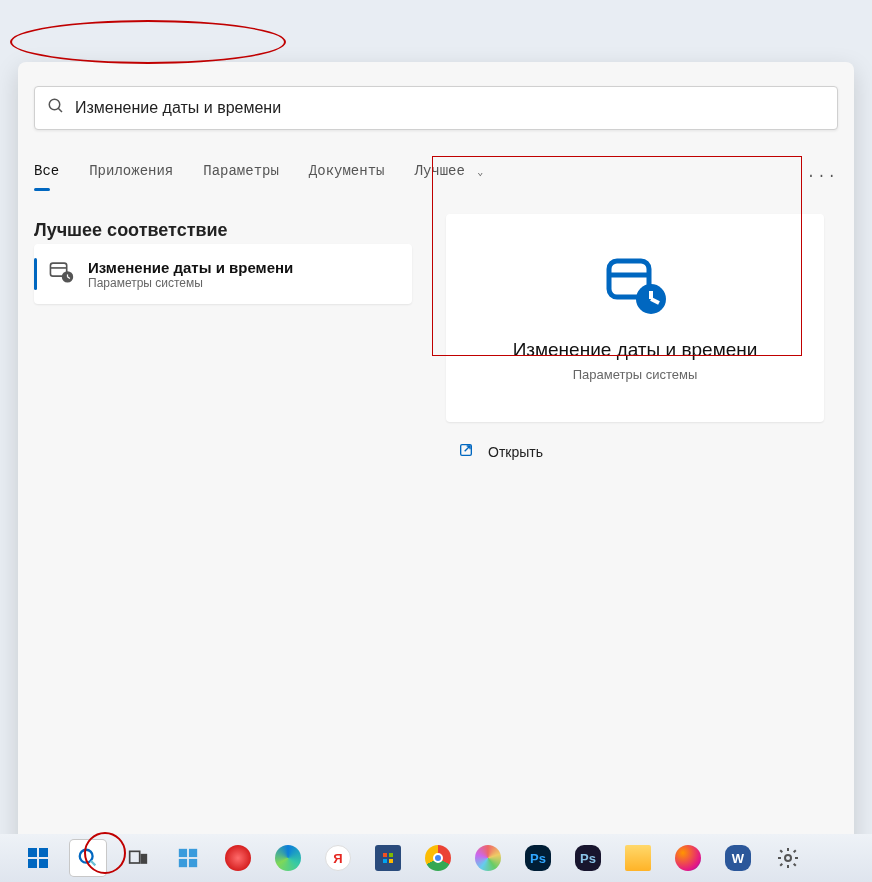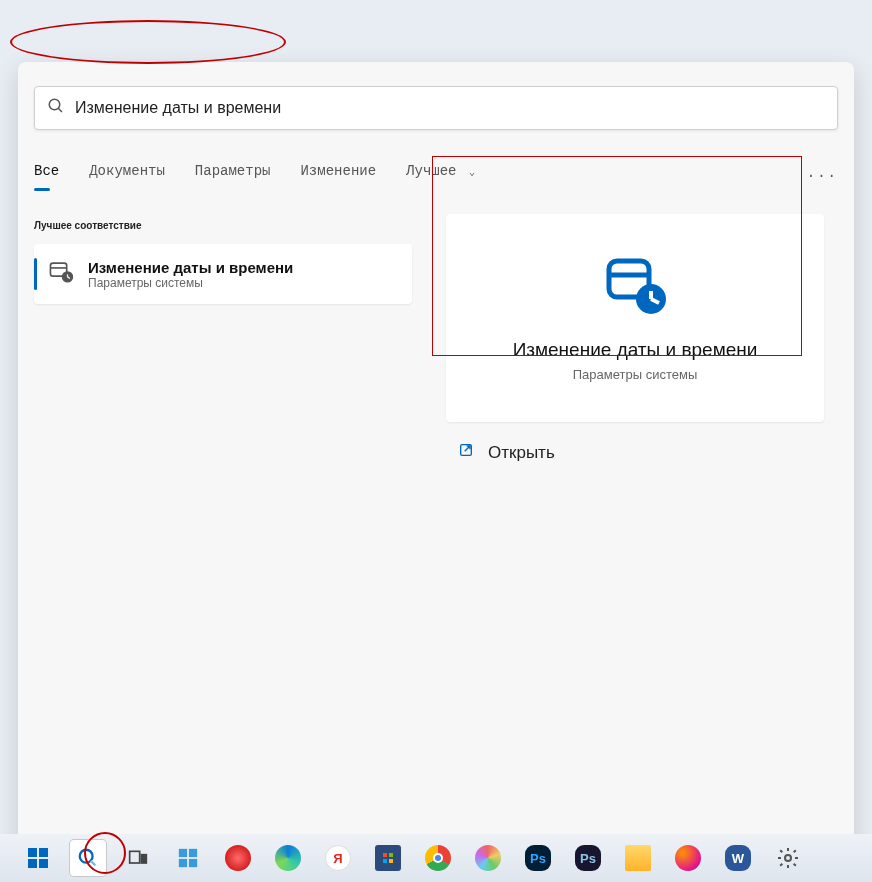--- a/index.html
+++ b/index.html
@@ -61,21 +61,21 @@
   .tabs .tab { cursor: pointer; position: relative; padding-bottom: 10px; }
   .tabs .tab.active { color: #111; font-weight: 400; }
   .tabs .tab.active::after {
     content: ""; position: absolute; left: 0; bottom: -2px;
     width: 16px; height: 3px; background: #0067c0; border-radius: 2px;
   }
   .tabs .more { margin-left: auto; letter-spacing: 2px; }
   .section-title {
     position: absolute;
     left: 16px; top: 158px;
-    font-size: 10px; color: #222; font-weight: 600;
+    font-size: 18px; color: #222; font-weight: 600;
   }
   .result-item {
     position: absolute;
     left: 16px; top: 182px;
     width: 378px; height: 60px;
     background: #fff;
     border-radius: 4px;
     box-shadow: 0 1px 2px rgba(0,0,0,0.08);
     display: flex;
     align-items: center;
@@ -107,21 +107,21 @@
     width: 370px; height: 200px;
     border: 1px solid #c00000;
     pointer-events: none;
   }
   .detail-card .title { font-size: 19px; color: #111; }
   .detail-card .sub { font-size: 13px; color: #666; }
   .open-row {
     position: absolute;
     left: 440px; top: 380px;
     display: flex; align-items: center; gap: 14px;
-    font-size: 17px; color: #222;
+    font-size: 14px; color: #222;
     cursor: pointer;
   }
   .taskbar {
     position: absolute;
     left: 0; bottom: 0;
     width: 872px; height: 48px;
     background: linear-gradient(#eef2f7, #dfe5ee);
     display: flex;
     align-items: center;
     padding: 0 20px;
@@ -151,23 +151,23 @@
       <svg width="18" height="18" viewBox="0 0 24 24" fill="none" stroke="#555" stroke-width="2">
           <circle cx="10" cy="10" r="7"></circle>
           <line x1="20" y1="20" x2="15" y2="15"></line>
         </svg>
     </span>
     <input class="input" value="Изменение даты и времени" style="">
   </div>
 
   <div class="tabs">
     <span class="tab active">Все</span>
+    <span class="tab">Приложения</span>
+    <span class="tab">Параметры</span>
     <span class="tab">Документы</span>
-    <span class="tab">Параметры</span>
-    <span class="tab">Изменение</span>
     <span class="tab">
       <span>Лучшее</span>
       <span style="margin-left:4px;font-size:10px;">⌄</span>
     </span>
     <span class="more">···</span>
   </div>
 
   <div class="section-title">Лучшее соответствие</div>
 
   <div class="result-item">

